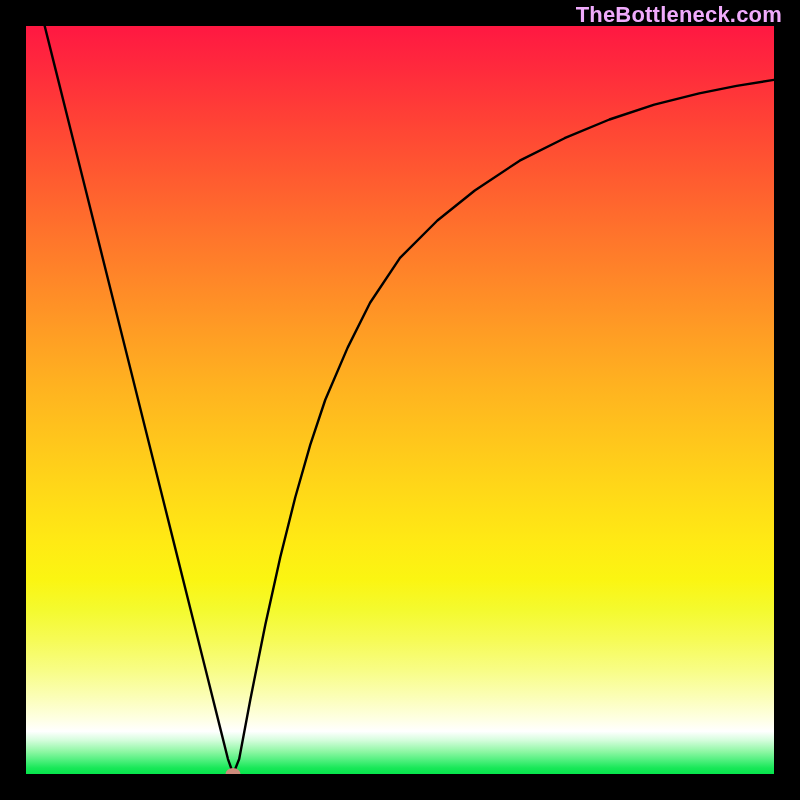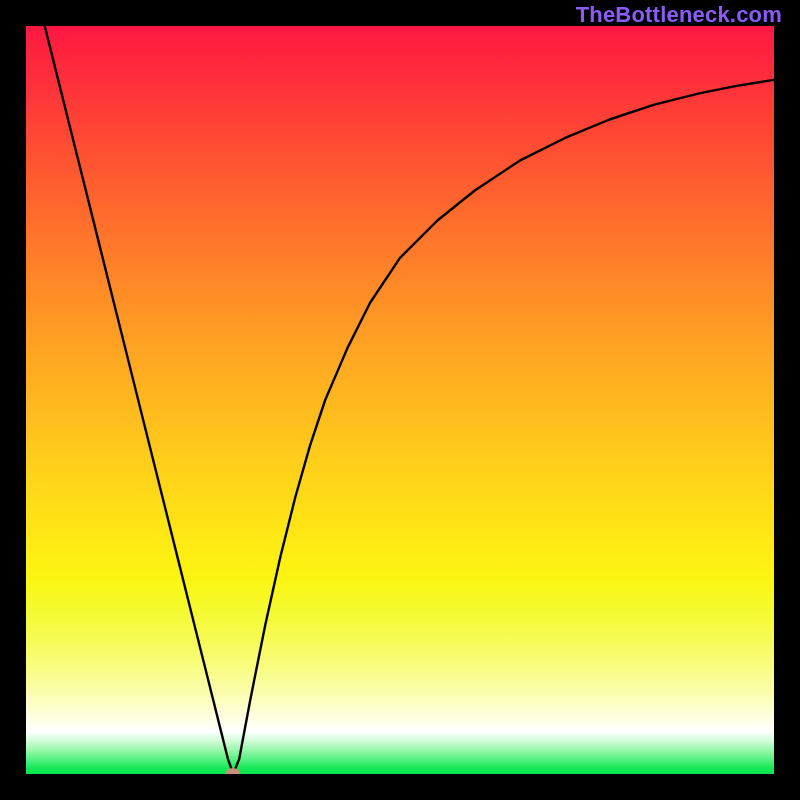--- a/index.html
+++ b/index.html
@@ -16,21 +16,21 @@
     width: 800px;
     height: 800px;
     background: #000;
   }
   .watermark {
     position: absolute;
     top: 2px;
     right: 18px;
     font-size: 22px;
     font-weight: 600;
-    color: #8b5cf6;
+    color: #f0abfc;
     letter-spacing: 0.2px;
     z-index: 5;
   }
   .plot {
     position: absolute;
     left: 26px;
     top: 26px;
     width: 748px;
     height: 748px;
     overflow: hidden;

